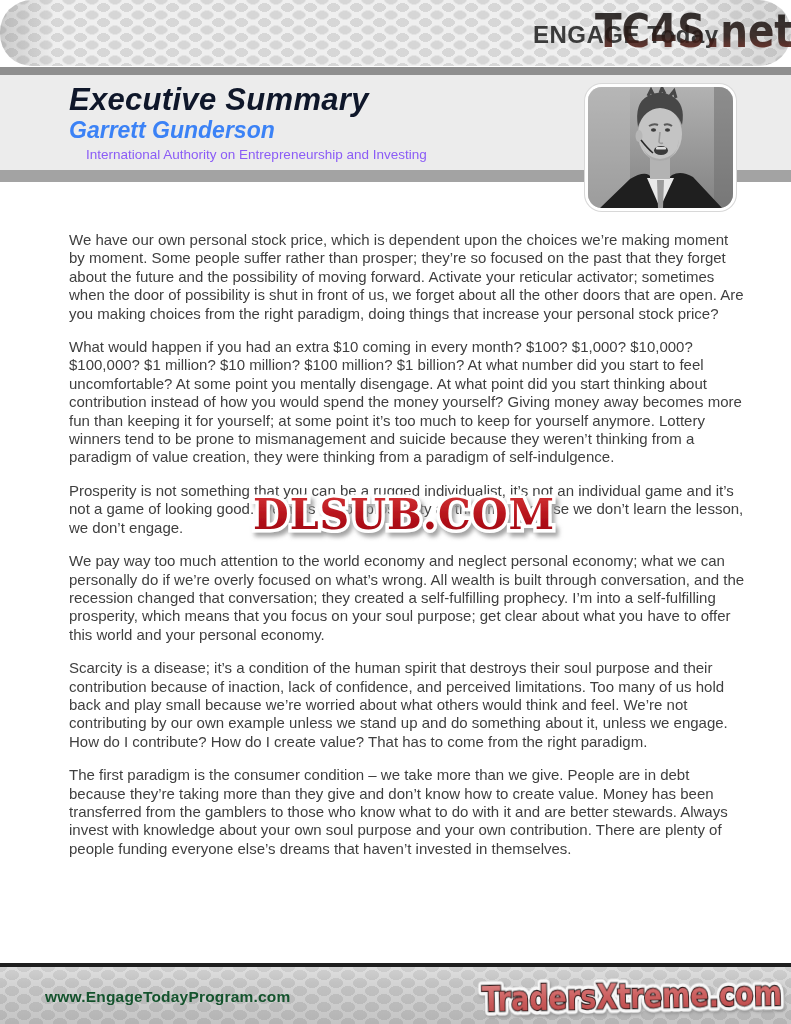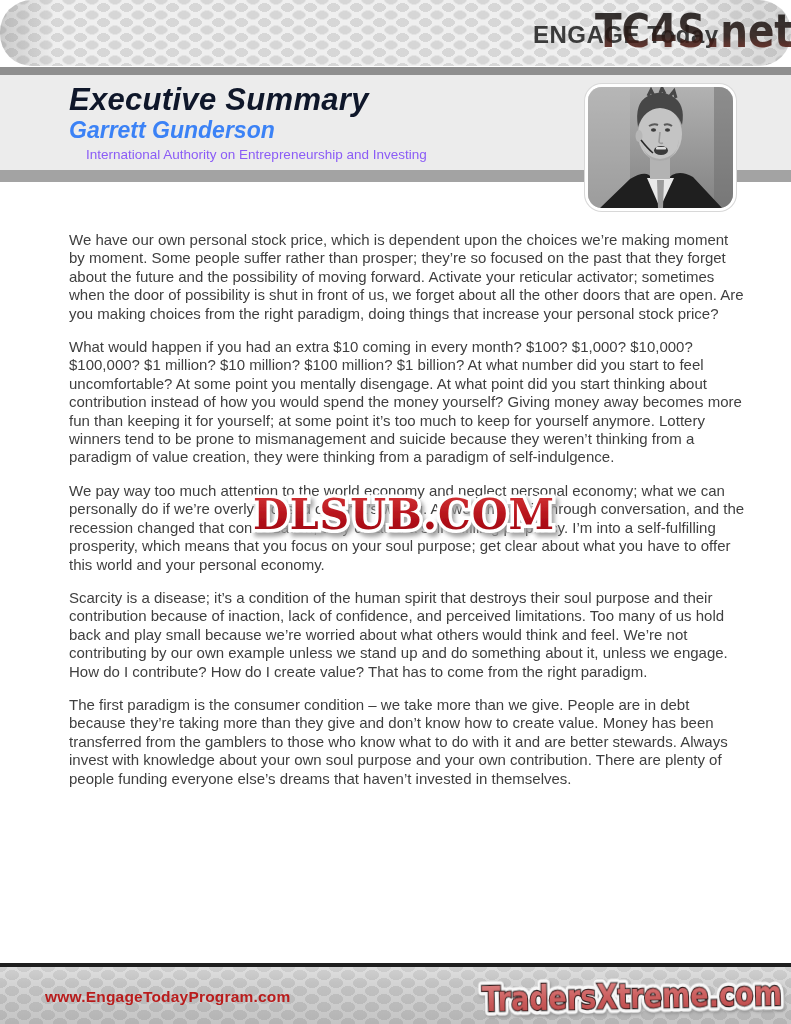--- a/index.html
+++ b/index.html
@@ -73,21 +73,21 @@
     background-color:#d4d4d4;
     background-image:
       linear-gradient(180deg, rgba(255,255,255,.25) 0, rgba(0,0,0,0) 30%, rgba(80,80,80,.12) 100%),
       radial-gradient(ellipse 7px 5px at 50% 50%, rgba(186,186,186,.7) 97%, transparent 100%),
       radial-gradient(ellipse 7px 5px at 50% 50%, rgba(186,186,186,.7) 97%, transparent 100%);
     background-size:100% 100%, 24px 16px, 24px 16px;
     background-position:0 0, 0 0, 12px 8px;
   }
   .footer-url {
     position:absolute; top:988px; left:45px;
-    font-size:15.5px; font-weight:bold; color:#b91c1c; letter-spacing:.2px;
+    font-size:15.5px; font-weight:bold; color:#14532d; letter-spacing:.2px;
   }
 </style>
 </head>
 <body>
 
 <div class="page">
 
   <div class="top-banner dots">
     <span class="brand">ENGAGE Today</span>
   </div>
@@ -150,20 +150,21 @@
       <path d="M72 45 L71 55 Q72 57 75 56" stroke="#9a9a9a" stroke-width="1.6" fill="none"></path>
 
       <ellipse cx="73" cy="63.5" rx="7" ry="4.6" fill="#3a3a3a"></ellipse>
       <rect x="68" y="60" width="10" height="2.6" rx="1.2" fill="#dedede"></rect>
     </svg>
   </div>
 
   <div class="content">
     <p>We have our own personal stock price, which is dependent upon the choices we’re making moment by moment. Some people suffer rather than prosper; they’re so focused on the past that they forget about the future and the possibility of moving forward. Activate your reticular activator; sometimes when the door of possibility is shut in front of us, we forget about all the other doors that are open. Are you making choices from the right paradigm, doing things that increase your personal stock price?</p>
     <p>What would happen if you had an extra $10 coming in every month? $100? $1,000? $10,000? $100,000? $1 million? $10 million? $100 million? $1 billion? At what number did you start to feel uncomfortable? At some point you mentally disengage. At what point did you start thinking about contribution instead of how you would spend the money yourself? Giving money away becomes more fun than keeping it for yourself; at some point it’s too much to keep for yourself anymore. Lottery winners tend to be prone to mismanagement and suicide because they weren’t thinking from a paradigm of value creation, they were thinking from a paradigm of self-indulgence.</p>
+    <p>Prosperity is not something that you can be a rugged individualist, it’s not an individual game and it’s not a game of looking good. We miss out on prosperity all the time because we don’t learn the lesson, we don’t engage.</p>
     <p>We pay way too much attention to the world economy and neglect personal economy; what we can personally do if we’re overly focused on what’s wrong. All wealth is built through conversation, and the recession changed that conversation; they created a self-fulfilling prophecy. I’m into a self-fulfilling prosperity, which means that you focus on your soul purpose; get clear about what you have to offer this world and your personal economy.</p>
     <p>Scarcity is a disease; it’s a condition of the human spirit that destroys their soul purpose and their contribution because of inaction, lack of confidence, and perceived limitations. Too many of us hold back and play small because we’re worried about what others would think and feel. We’re not contributing by our own example unless we stand up and do something about it, unless we engage. How do I contribute? How do I create value? That has to come from the right paradigm.</p>
     <p>The first paradigm is the consumer condition – we take more than we give. People are in debt because they’re taking more than they give and don’t know how to create value. Money has been transferred from the gamblers to those who know what to do with it and are better stewards. Always invest with knowledge about your own soul purpose and your own contribution. There are plenty of people funding everyone else’s dreams that haven’t invested in themselves.</p>
   </div>
 
   <svg class="wm-dlsub" viewBox="0 0 320 64">
     <defs>
       <linearGradient id="dlGrad" x1="0" y1="0" x2="0" y2="1">
         <stop offset="0" stop-color="#d93a3a"></stop>
         <stop offset="0.55" stop-color="#b5121b"></stop>

